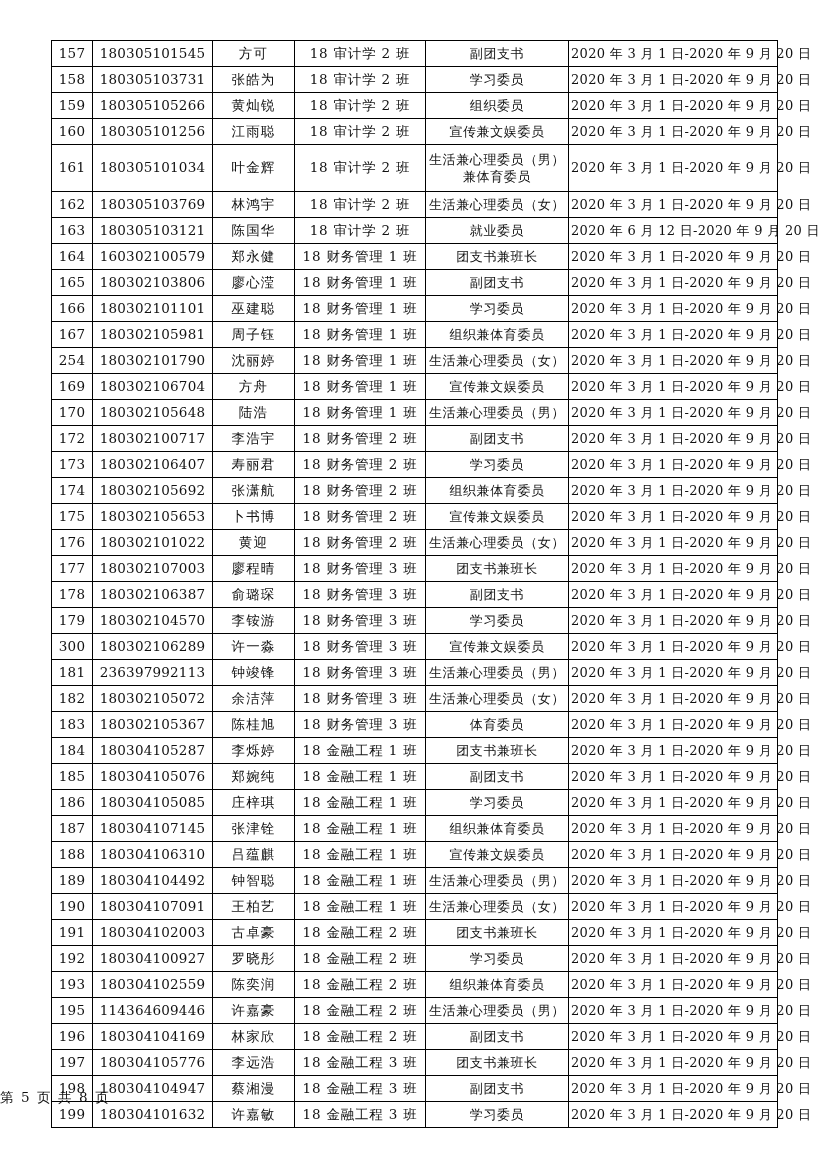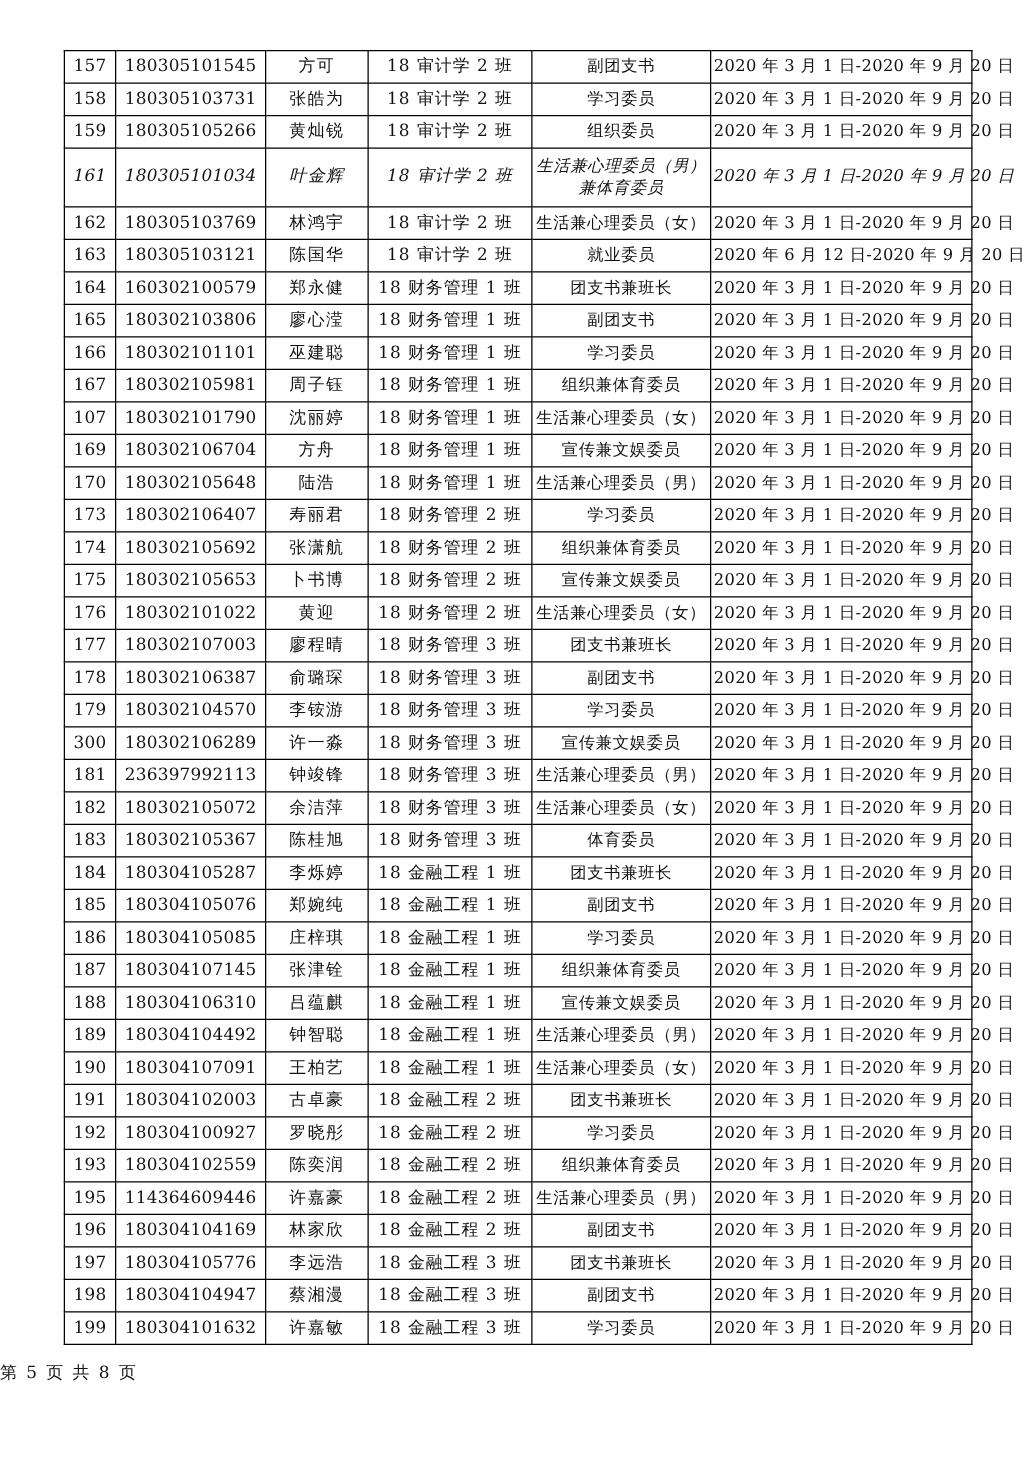--- a/index.html
+++ b/index.html
@@ -53,21 +53,21 @@
   col.c-pos   { width: 143px; }
   col.c-term  { width: 209px; }
 
   td.seq   { font-size: 13.5px; letter-spacing: .2px; }
   td.sid   { font-size: 13.5px; letter-spacing: .2px; }
   td.name  { font-size: 13.5px; letter-spacing: 1.2px; }
   td.cls   { font-size: 13.5px; letter-spacing: .8px; }
   td.pos   { font-size: 13px;   letter-spacing: .6px; }
   td.term  { font-size: 13px;   letter-spacing: .3px; white-space: nowrap; }
 
-  tr.tall td { height: 44px; font-style: italic; }
+  tr.tall td { height: 44px; }
   tr.normal td { height: 23px; }
 
   .footer {
     position: absolute;
     left: 0;
     top: 1089px;
     width: 827px;
     text-align: left;
     font-size: 13.5px;
     letter-spacing: 1.6px;
@@ -108,20 +108,28 @@
             <td class="term">2020 年 3 月 1 日-2020 年 9 月 20 日</td>
           </tr>
           <tr class="normal">
             <td class="seq">159</td>
             <td class="sid">180305105266</td>
             <td class="name">黄灿锐</td>
             <td class="cls">18 审计学 2 班</td>
             <td class="pos">组织委员</td>
             <td class="term">2020 年 3 月 1 日-2020 年 9 月 20 日</td>
           </tr>
+          <tr class="normal">
+            <td class="seq">160</td>
+            <td class="sid">180305101256</td>
+            <td class="name">江雨聪</td>
+            <td class="cls">18 审计学 2 班</td>
+            <td class="pos">宣传兼文娱委员</td>
+            <td class="term">2020 年 3 月 1 日-2020 年 9 月 20 日</td>
+          </tr>
           <tr class="tall">
             <td class="seq">161</td>
             <td class="sid">180305101034</td>
             <td class="name">叶金辉</td>
             <td class="cls">18 审计学 2 班</td>
             <td class="pos">生活兼心理委员（男）兼体育委员</td>
             <td class="term">2020 年 3 月 1 日-2020 年 9 月 20 日</td>
           </tr>
           <tr class="normal">
             <td class="seq">162</td>
@@ -165,41 +173,49 @@
           </tr>
           <tr class="normal">
             <td class="seq">167</td>
             <td class="sid">180302105981</td>
             <td class="name">周子钰</td>
             <td class="cls">18 财务管理 1 班</td>
             <td class="pos">组织兼体育委员</td>
             <td class="term">2020 年 3 月 1 日-2020 年 9 月 20 日</td>
           </tr>
           <tr class="normal">
-            <td class="seq">107</td>
+            <td class="seq">254</td>
             <td class="sid">180302101790</td>
             <td class="name">沈丽婷</td>
             <td class="cls">18 财务管理 1 班</td>
             <td class="pos">生活兼心理委员（女）</td>
             <td class="term">2020 年 3 月 1 日-2020 年 9 月 20 日</td>
           </tr>
           <tr class="normal">
             <td class="seq">169</td>
             <td class="sid">180302106704</td>
             <td class="name">方舟</td>
             <td class="cls">18 财务管理 1 班</td>
             <td class="pos">宣传兼文娱委员</td>
             <td class="term">2020 年 3 月 1 日-2020 年 9 月 20 日</td>
           </tr>
           <tr class="normal">
             <td class="seq">170</td>
             <td class="sid">180302105648</td>
             <td class="name">陆浩</td>
             <td class="cls">18 财务管理 1 班</td>
             <td class="pos">生活兼心理委员（男）</td>
+            <td class="term">2020 年 3 月 1 日-2020 年 9 月 20 日</td>
+          </tr>
+          <tr class="normal">
+            <td class="seq">172</td>
+            <td class="sid">180302100717</td>
+            <td class="name">李浩宇</td>
+            <td class="cls">18 财务管理 2 班</td>
+            <td class="pos">副团支书</td>
             <td class="term">2020 年 3 月 1 日-2020 年 9 月 20 日</td>
           </tr>
           <tr class="normal">
             <td class="seq">173</td>
             <td class="sid">180302106407</td>
             <td class="name">寿丽君</td>
             <td class="cls">18 财务管理 2 班</td>
             <td class="pos">学习委员</td>
             <td class="term">2020 年 3 月 1 日-2020 年 9 月 20 日</td>
           </tr>

